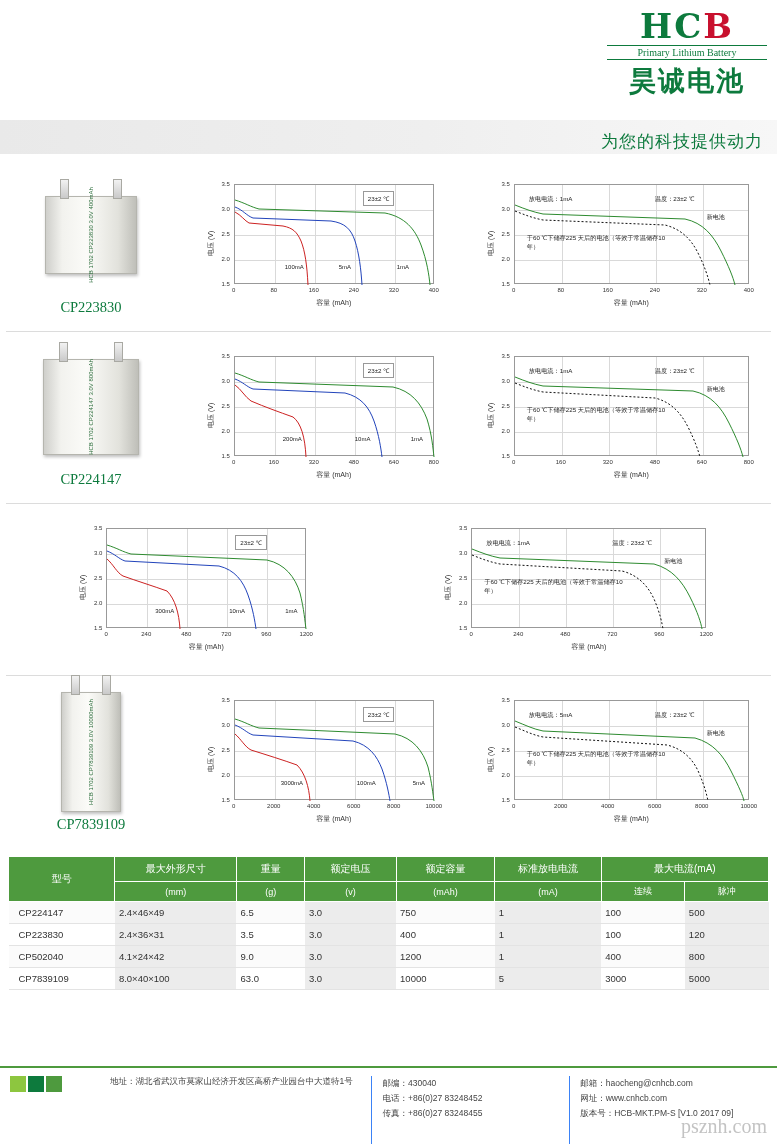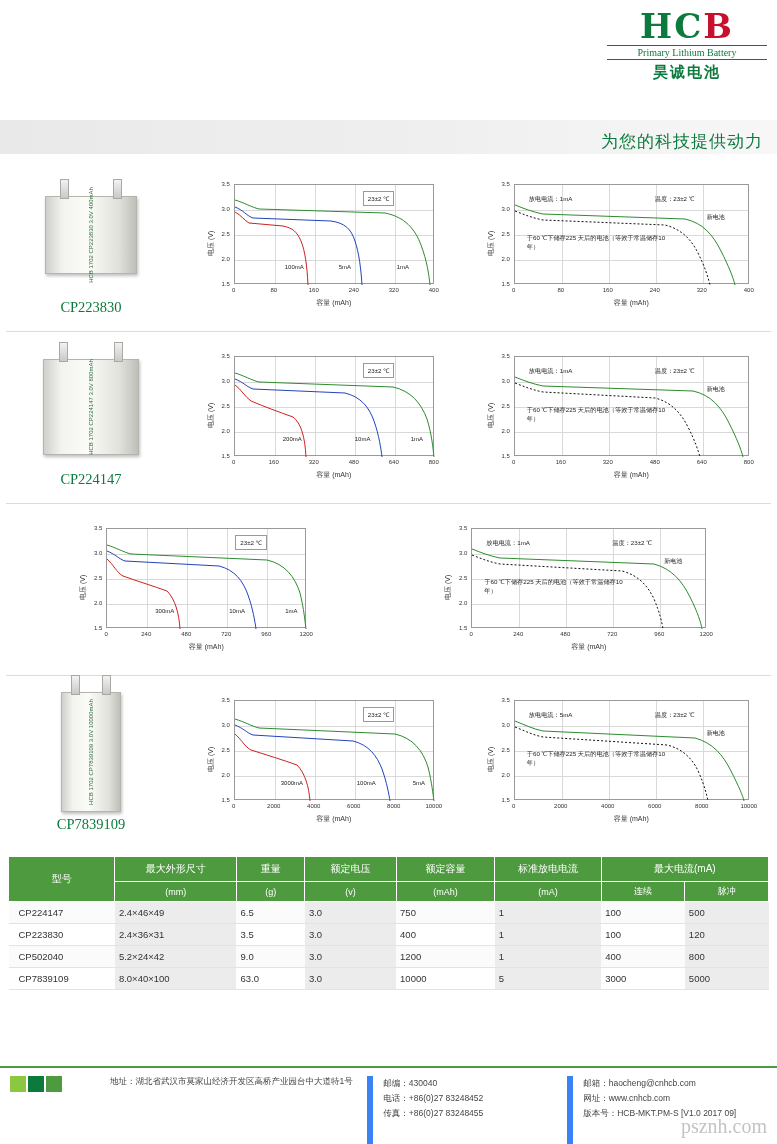--- a/index.html
+++ b/index.html
@@ -43,21 +43,21 @@
   .logo-sub {
     border-top: 1px solid #0d7a3d;
     border-bottom: 1px solid #0d7a3d;
     font-size: 10px;
     color: #0d7a3d;
     padding: 1px 0;
     margin-top: 1px;
     font-family: "Liberation Serif", serif;
   }
   .logo-cn {
-    font-size: 15px;
+    font-size: 27px;
     font-weight: bold;
     color: #0d7a3d;
     margin-top: 3px;
     letter-spacing: 2px;
     font-family: "DejaVu Sans", "Liberation Sans", sans-serif;
   }
   .grey-band {
     height: 34px;
     background: linear-gradient(to right, #e9e9e9 0%, #efefef 55%, #f7f7f7 100%);
     position: relative;
@@ -204,21 +204,21 @@
     font-size: 8.5px;
     color: #444;
   }
   .f-logo { width: 100px; display:flex; align-items:flex-start; }
   .f-logo .sq { display:inline-block; width:16px; height:16px; margin-right:2px; }
   .f-company { flex: 1.4; }
   .f-company .cname {
     font-size: 14px; color: #1a1a1a; font-weight: bold; margin-bottom: 6px;
     font-family: "DejaVu Sans", "Liberation Sans", sans-serif;
   }
-  .f-col { flex: 1; border-left: 6px solid #3b82f6; padding-left: 10px; line-height: 15px; }
+  .f-col { flex: 1; border-left: 1px solid #3b82f6; padding-left: 10px; line-height: 15px; }
   .watermark {
     position: absolute;
     right: 10px; bottom: 6px;
     font-size: 20px;
     color: #b9b9b9;
     font-family: "Liberation Serif", serif;
     opacity: .85;
   }
 </style>
 </head>
@@ -604,21 +604,21 @@
       <td class="alt">2.4×36×31</td>
       <td>3.5</td>
       <td class="alt">3.0</td>
       <td>400</td>
       <td class="alt">1</td>
       <td>100</td>
       <td class="alt">120</td>
     </tr>
     <tr>
       <td class="first">CP502040</td>
-      <td class="alt">5.2×24×42</td>
+      <td class="alt">4.1×24×42</td>
       <td>9.0</td>
       <td class="alt">3.0</td>
       <td>1200</td>
       <td class="alt">1</td>
       <td>400</td>
       <td class="alt">800</td>
     </tr>
     <tr>
       <td class="first">CP7839109</td>
       <td class="alt">8.0×40×100</td>

